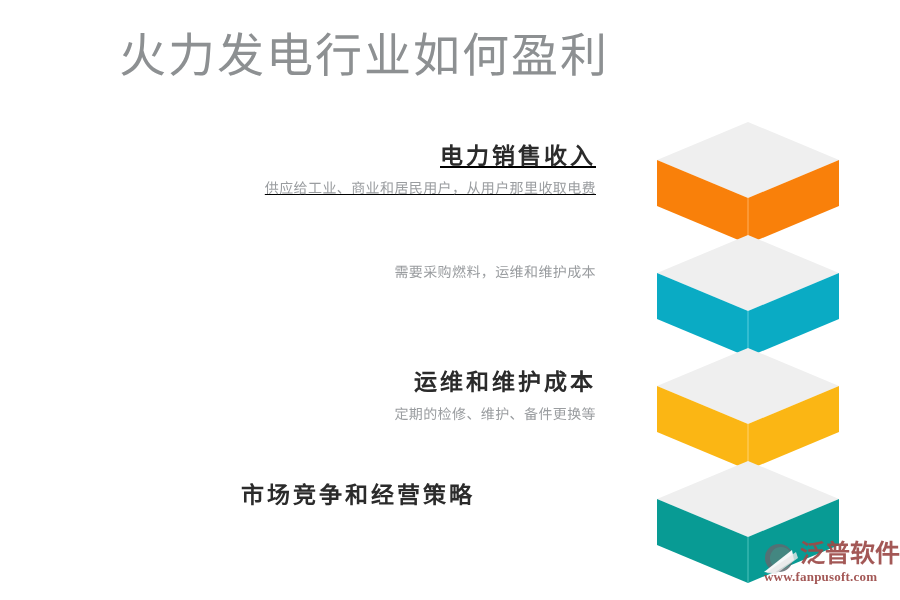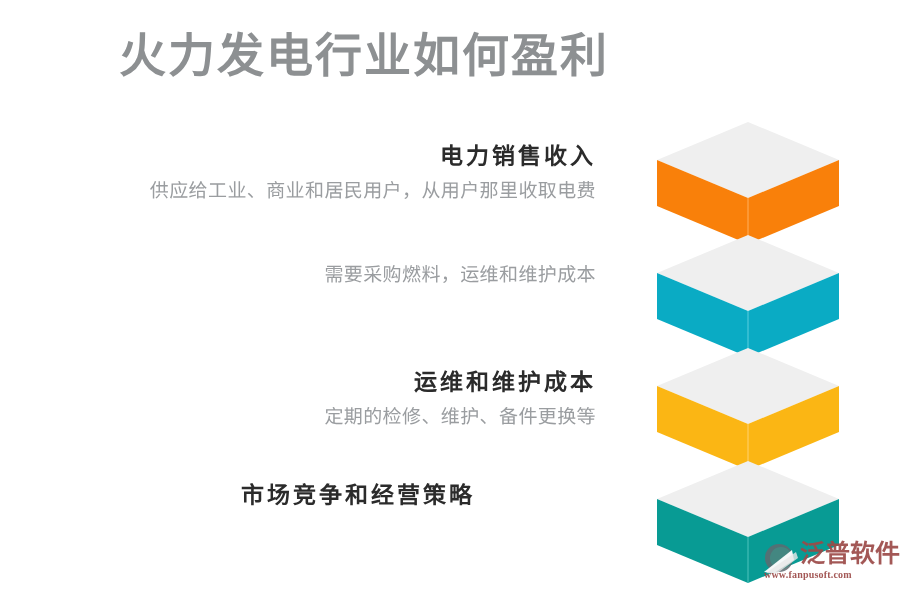--- a/index.html
+++ b/index.html
@@ -21,21 +21,21 @@
 
   
   .slide-title {
     position: absolute;
     left: 0;
     top: 28px;
     width: 728px;
     text-align: center;
     font-size: 47px;
     line-height: 1.18;
-    font-weight: 700;
+    font-weight: 400;
     color: #8d9092;
     letter-spacing: 2px;
     white-space: nowrap;
   }
 
   
   .text-column {
     position: absolute;
     left: 120px;
     top: 110px;
@@ -52,21 +52,21 @@
   .block-heading {
     font-size: 23px;
     font-weight: 700;
     color: #2b2b2b;
     letter-spacing: 3px;
     line-height: 1.25;
     white-space: nowrap;
   }
   .block-desc {
     margin-top: 8px;
-    font-size: 19px;
+    font-size: 14px;
     font-weight: 400;
     color: #9a9da0;
     letter-spacing: 0.4px;
     line-height: 1.3;
     white-space: nowrap;
   }
 
   
   .stack {
     position: absolute;
@@ -114,38 +114,38 @@
     letter-spacing: 0px;
     line-height: 1;
     white-space: nowrap;
     opacity: 0.92;
   }
   .wm-url {
     position: absolute;
     left: 2px;
     top: 30px;
     font-family: "Liberation Serif", "DejaVu Serif", serif;
-    font-size: 10px;
+    font-size: 13px;
     font-weight: 700;
     color: #9c4a48;
     letter-spacing: 0.2px;
     line-height: 1;
     white-space: nowrap;
     opacity: 0.92;
   }
 </style>
 </head>
 <body>
 
 <div class="slide">
 
   <div class="slide-title">火力发电行业如何盈利</div>
 
   <div class="text-column">
-    <div class="text-block" style="top:32px;">
+    <div class="text-block" style="top:32px;text-decoration:underline;">
       <div class="block-heading">电力销售收入</div>
       <div class="block-desc">供应给工业、商业和居民用户，从用户那里收取电费</div>
     </div>
     <div class="text-block" style="top:145px;">
       <div class="block-desc">需要采购燃料，运维和维护成本</div>
     </div>
     <div class="text-block" style="top:258px;text-align:right;">
       <div class="block-heading">运维和维护成本</div>
       <div class="block-desc">定期的检修、维护、备件更换等</div>
     </div>

